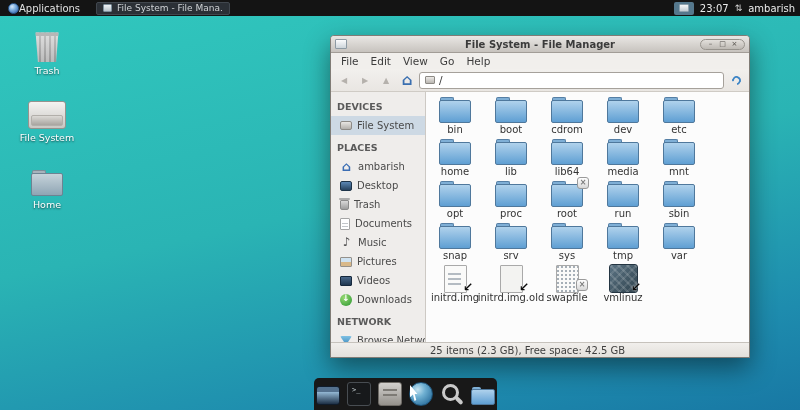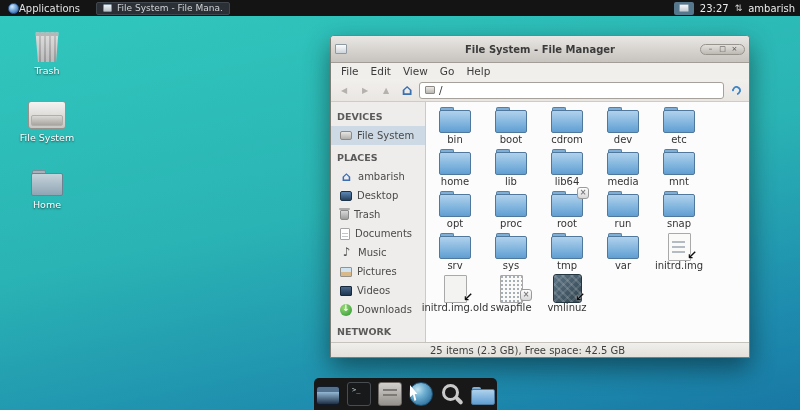--- a/index.html
+++ b/index.html
@@ -42,21 +42,21 @@
     background:linear-gradient(#dcdad6,#a8a5a0); border-radius:2px; border:1px solid #b2afaa; }
   .home-large-icon { width:34px; height:26px; position:relative; }
   .home-large-icon::before { content:""; position:absolute; left:2px; top:0; width:12px; height:5px;
     background:#a7b3bc; border:1px solid #7e8d98; border-bottom:none; border-radius:2px 2px 0 0; }
   .home-large-icon::after { content:""; position:absolute; left:1px; right:1px; top:3px; bottom:0;
     background:linear-gradient(#c6d3da,#8fa5b4); border:1px solid #6d8392; border-radius:2px; }
 
   
   .window { position:absolute; left:330px; top:35px; width:420px; height:323px; display:flex; flex-direction:column;
     border:1px solid #807c76; border-radius:4px 4px 0 0; box-shadow:0 10px 26px rgba(0,0,0,.45); background:#f0eeeb; z-index:20; }
-  .titlebar { height:27px; flex:none; display:flex; align-items:center; padding:0 4px;
+  .titlebar { height:17px; flex:none; display:flex; align-items:center; padding:0 4px;
     background:linear-gradient(#e9e7e4,#c7c3be); border-bottom:1px solid #a29d97; border-radius:3px 3px 0 0; position:relative; }
   .title-icon { width:12px; height:10px; background:linear-gradient(#fbfcfd,#cdd5da); border:1px solid #8d9aa3; border-radius:1px; }
   .title-text { position:absolute; left:0; right:0; text-align:center; font-size:10px; font-weight:bold; color:#3b3b3b; pointer-events:none; }
   .win-controls { margin-left:auto; display:flex; align-items:center; gap:1px; height:11px; padding:0 4px;
     background:linear-gradient(#e3e0dc,#bdb9b3); border:1px solid #97938d; border-radius:7px; z-index:2; }
   .win-btn { width:11px; text-align:center; font-size:7px; line-height:10px; color:#4d4944; cursor:default; }
 
   .menubar { height:16px; flex:none; display:flex; align-items:center; gap:2px; padding:0 5px; background:#f1efec; font-size:10.5px; color:#3c3c3c; }
   .menu-item { padding:1px 5px; border-radius:2px; }
 
@@ -155,21 +155,21 @@
       <span class="applications-label">Applications</span>
     </div>
     <div class="taskbar-button">
       <span class="task-icon"></span>
       <span class="task-label">File System - File Mana...</span>
     </div>
     <div class="panel-right">
       <div class="tray-button">
         <span class="tray-win-icon"></span>
       </div>
-      <span class="clock">23:27</span>
+      <span class="clock">23:07</span>
       <span class="session-arrows-icon">⇅</span>
       <span class="username">ambarish</span>
     </div>
   </div>
 
   <div class="desktop-icons">
 
       <div class="desktop-icon">
         <span class="dicon trash-large-icon"></span>
         <span class="dlabel">Trash</span>
@@ -386,20 +386,26 @@
             <span class="fname">root</span>
           </div>
 
           <div class="file-cell">
             <span class="ficon folder">
               
             </span>
             <span class="fname">run</span>
           </div>
 
+          <div class="file-cell">
+            <span class="ficon folder">
+              
+            </span>
+            <span class="fname">sbin</span>
+          </div>
 
           <div class="file-cell">
             <span class="ficon folder">
               
             </span>
             <span class="fname">snap</span>
           </div>
 
           <div class="file-cell">
             <span class="ficon folder">

